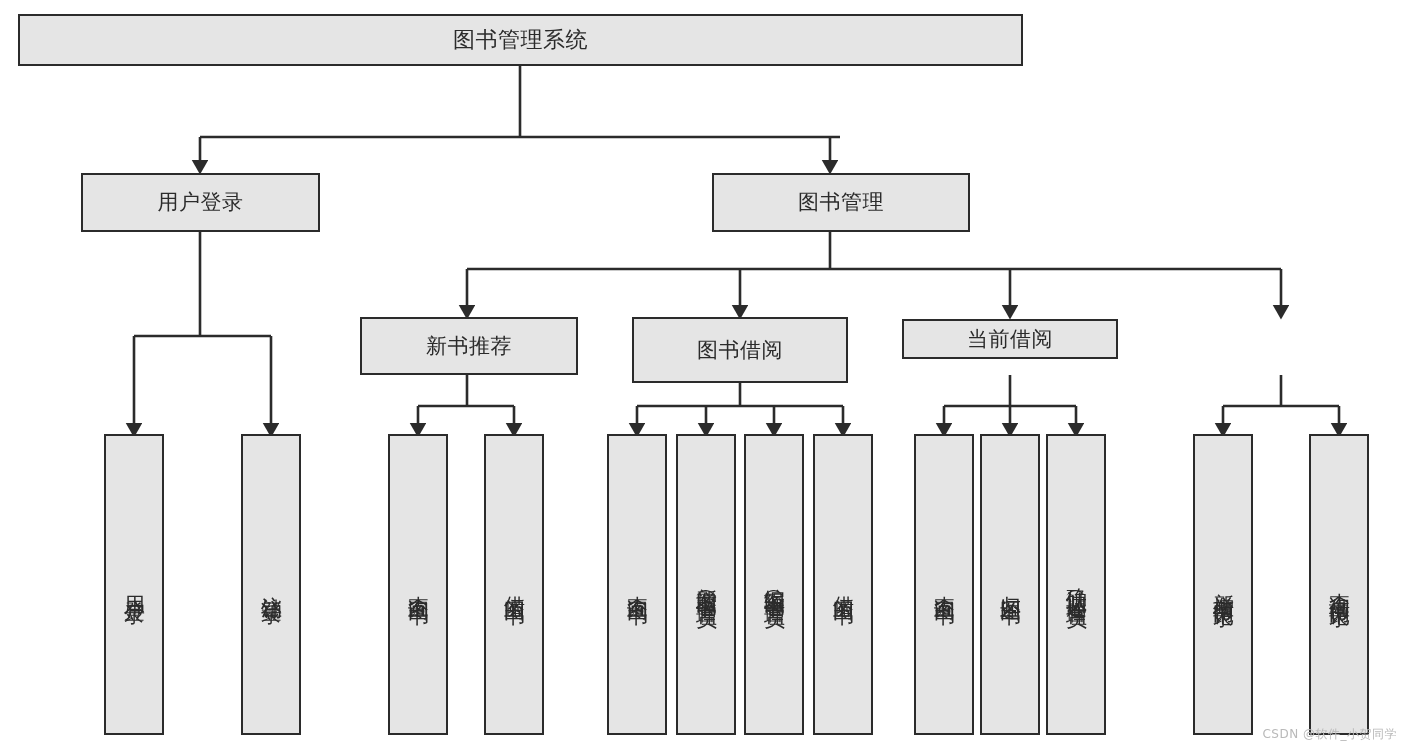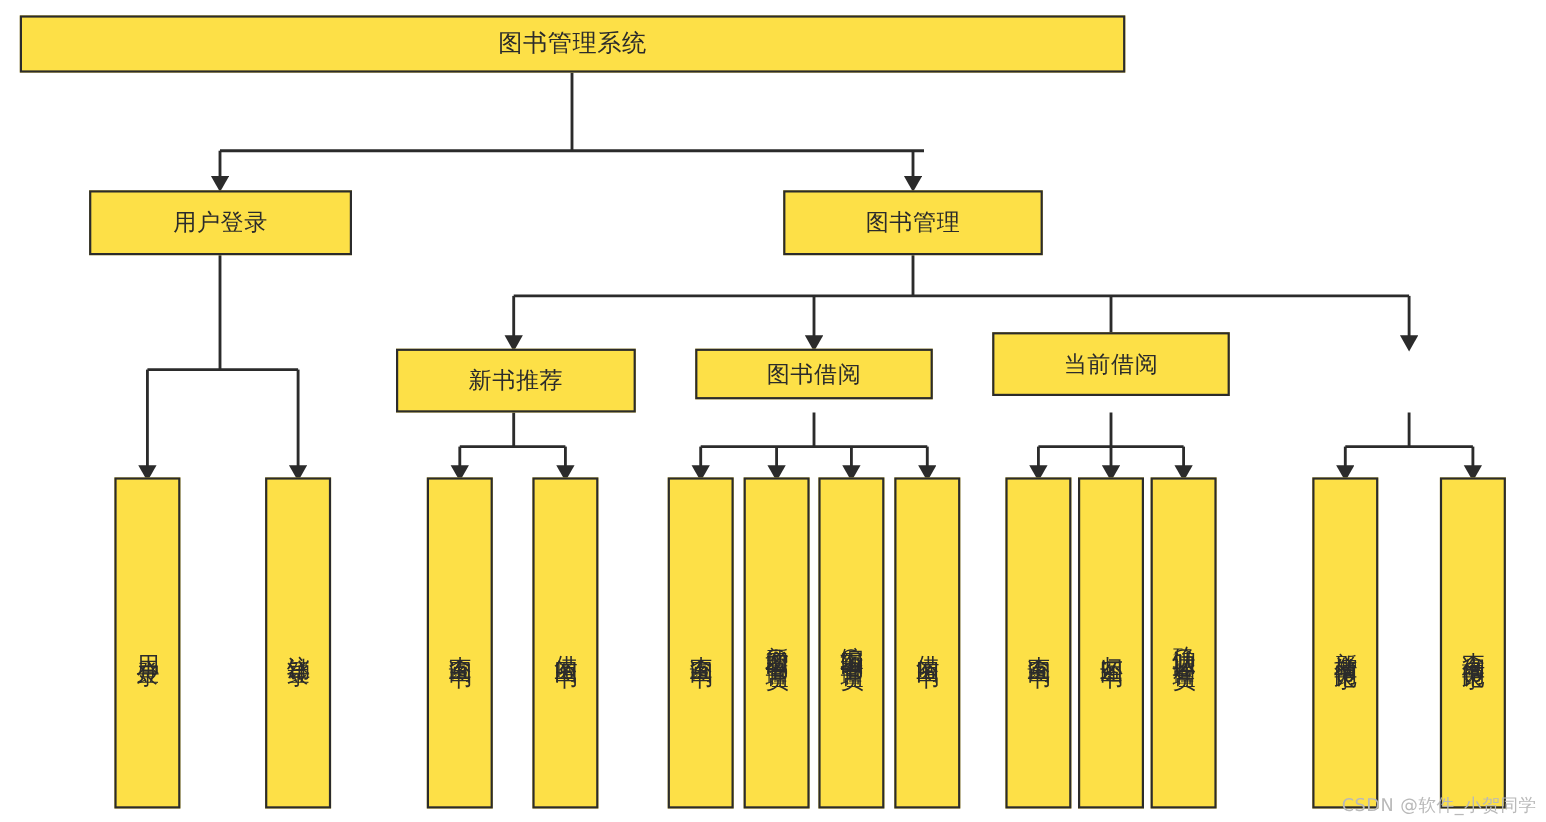--- a/index.html
+++ b/index.html
@@ -22,21 +22,21 @@
     position: absolute;
     left: 0;
     top: 0;
     width: 1405px;
     height: 747px;
     pointer-events: none;
   }
   .node {
     position: absolute;
     box-sizing: border-box;
-    background: #fde047;
+    background: #e5e5e5;
     border: 2px solid #2b2b2b;
     display: flex;
     align-items: center;
     justify-content: center;
     overflow: hidden;
   }
   .node-label {
     color: #2b2b2b;
     text-align: center;
     line-height: 1.18;
@@ -61,21 +61,21 @@
     font-size: 21px;
     line-height: 1.0;
     letter-spacing: 3px;
     white-space: nowrap;
     max-height: 100%;
   }
   #watermark {
     position: absolute;
     right: 8px;
     bottom: 4px;
-    font-size: 16px;
+    font-size: 12px;
     color: #b9b9b9;
     letter-spacing: 0.5px;
     user-select: none;
     white-space: nowrap;
   }
 </style>
 </head>
 <body>
 
 <div id="diagram-root">
@@ -130,31 +130,31 @@
     </g>
   </svg>
 
   <div class="node horiz root" style="left:18px; top:14px; width:1005px; height:52px;">
     <span class="node-label">图书管理系统</span>
   </div>
 
   <div class="node horiz" style="left:81px; top:173px; width:239px; height:59px;">
     <span class="node-label">用户登录</span>
   </div>
-  <div class="node horiz" style="left:712px; top:173px; width:236px; height:59px;">
+  <div class="node horiz" style="left:712px; top:173px; width:258px; height:59px;">
     <span class="node-label">图书管理</span>
   </div>
 
   <div class="node horiz" style="left:360px; top:317px; width:218px; height:58px;align-items:center;">
     <span class="node-label">新书推荐</span>
   </div>
-  <div class="node horiz" style="left:632px; top:317px; width:216px; height:46px;">
+  <div class="node horiz" style="left:632px; top:317px; width:216px; height:66px;">
     <span class="node-label">图书借阅</span>
   </div>
-  <div class="node horiz" style="left:902px; top:302px; width:216px; height:58px;">
+  <div class="node horiz" style="left:902px; top:319px; width:216px; height:40px;">
     <span class="node-label">当前借阅</span>
   </div>
 
   <div class="node vert" style="left:104px; top:434px; width:60px; height:301px;">
     <span class="node-label">用户登录</span>
   </div>
   <div class="node vert" style="left:241px; top:434px; width:60px; height:301px;">
     <span class="node-label">注销登录</span>
   </div>
 

